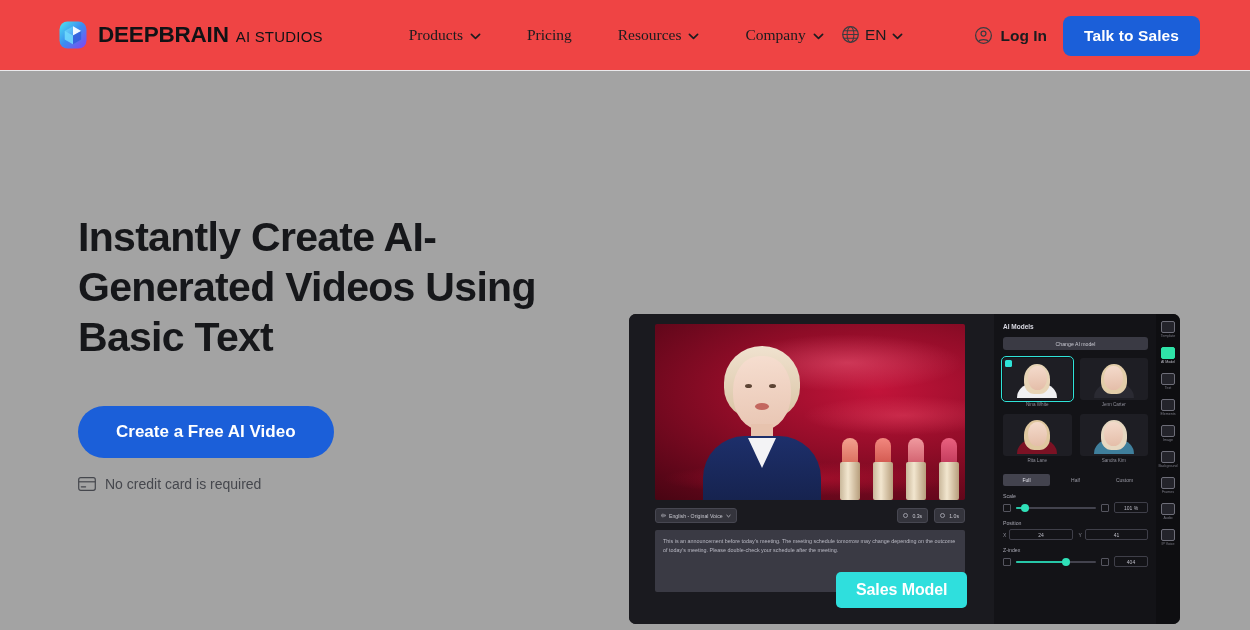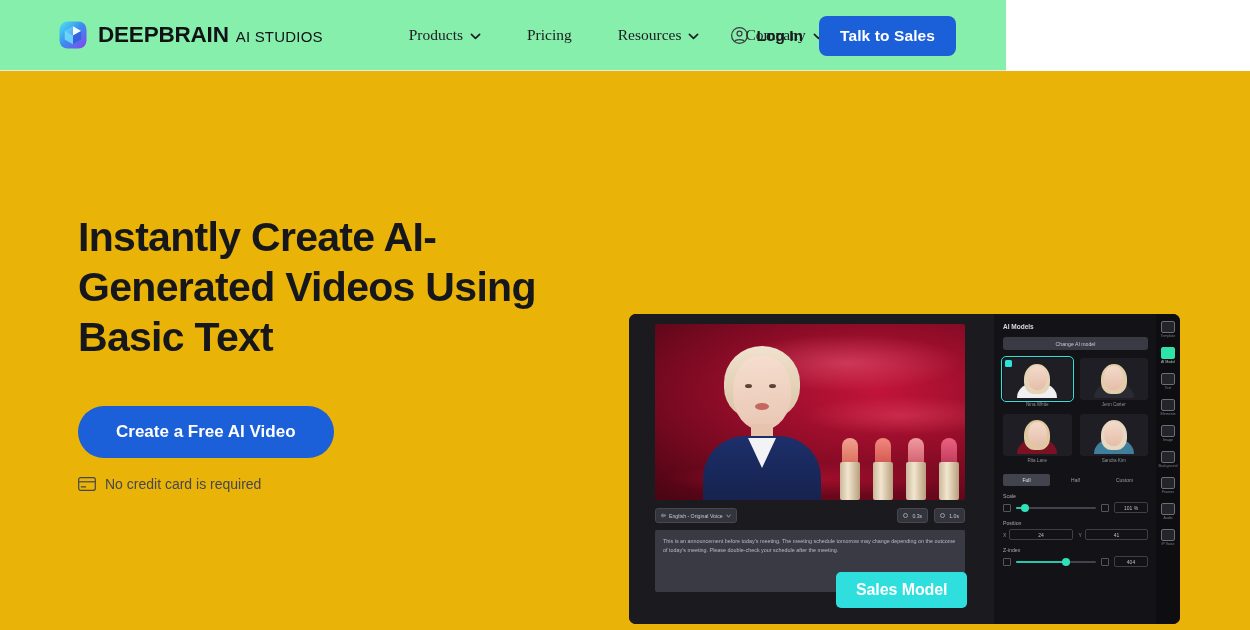--- a/index.html
+++ b/index.html
@@ -10,22 +10,22 @@
     overflow: hidden;
     background: #ffffff;
     font-family: "Liberation Sans", sans-serif;
     -webkit-font-smoothing: antialiased;
   }
 
   
   .header {
     position: relative;
     height: 71px;
-    width: 1006px;
-    background: #86efac;
+    width: 1250px;
+    background: #ef4444;
     border-bottom: 1px solid #e9e9ec;
     display: flex;
     align-items: center;
   }
 
   .brand {
     display: flex;
     align-items: center;
     gap: 11px;
     margin-left: 59px;
@@ -119,21 +119,21 @@
     cursor: pointer;
     font-family: inherit;
     letter-spacing: 0.1px;
   }
 
   
   .hero {
     position: relative;
     width: 1250px;
     height: 559px;
-    background: #eab308;
+    background: #a3a3a3;
     overflow: hidden;
   }
 
   .hero-left {
     position: absolute;
     left: 78px;
     top: 141px;
     width: 520px;
   }
   .headline {

